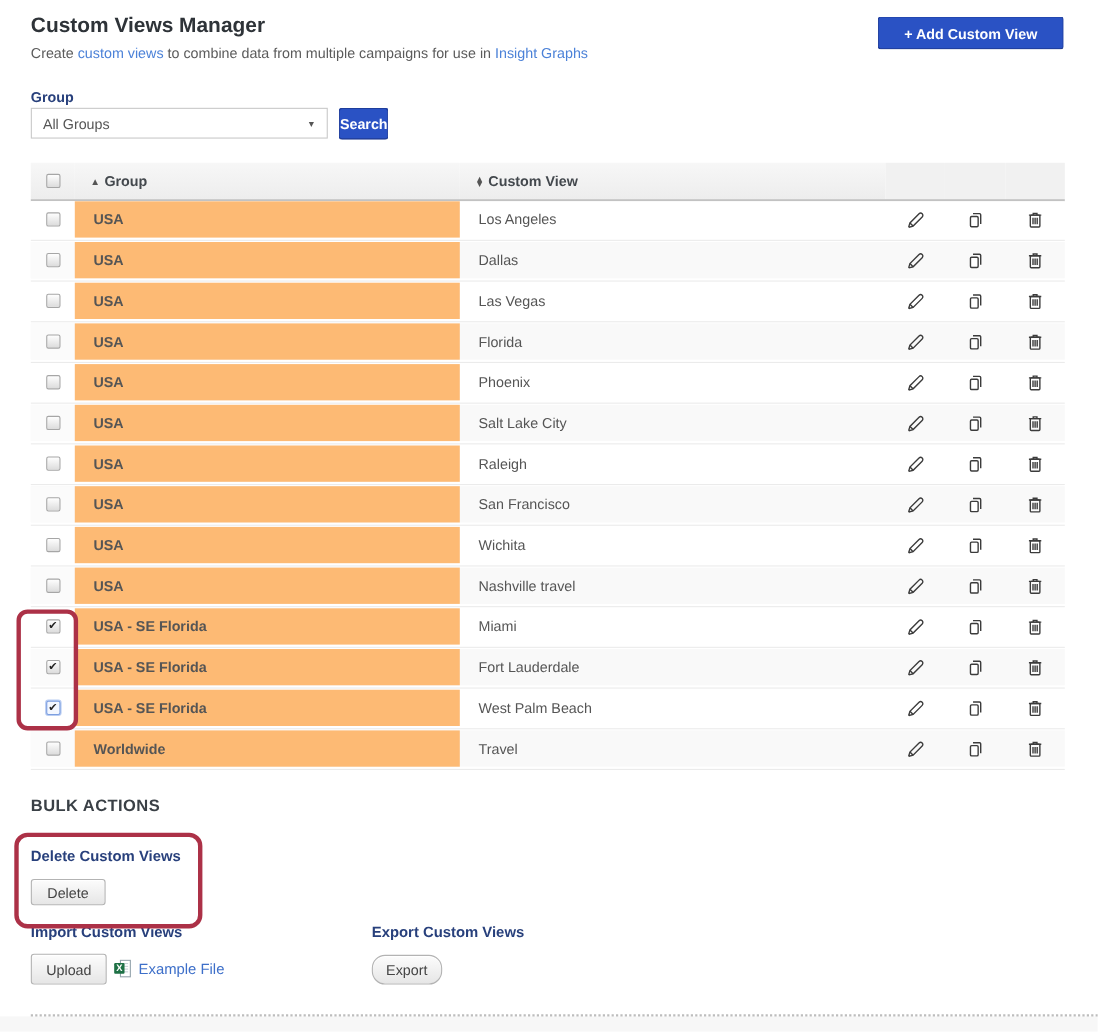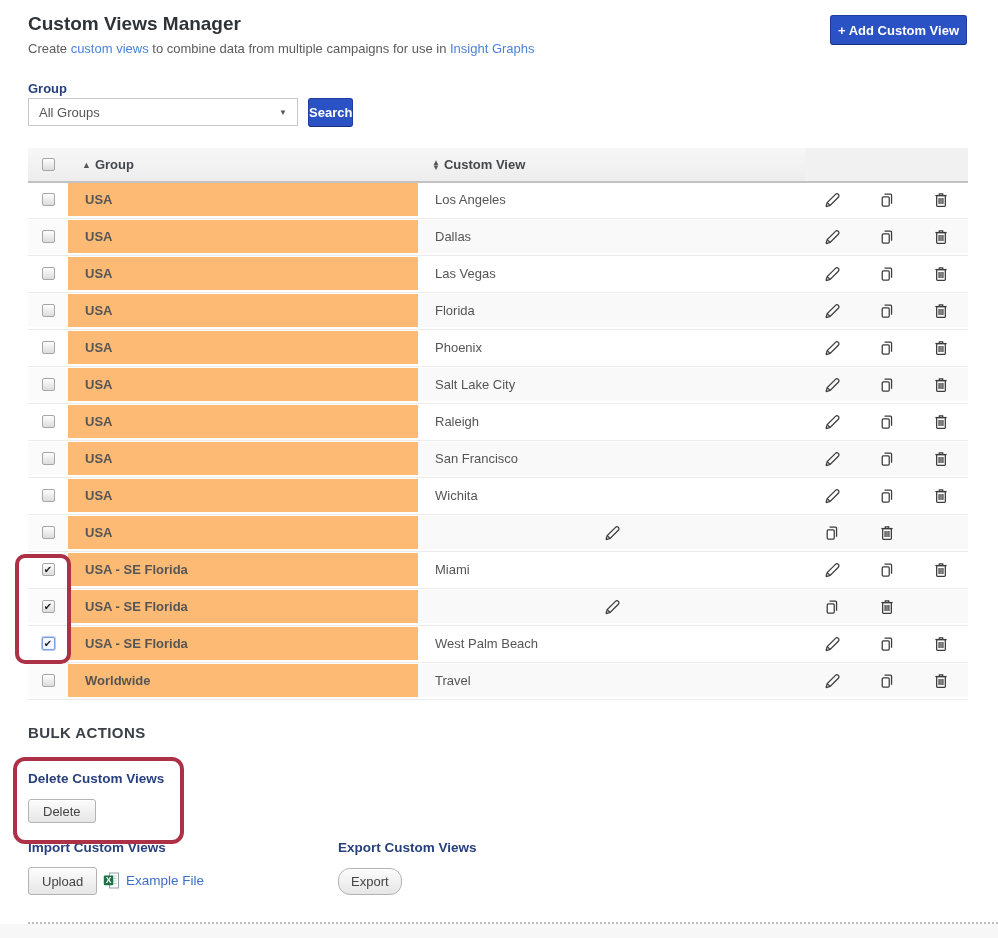--- a/index.html
+++ b/index.html
@@ -6,21 +6,21 @@
   body { font-family:"Liberation Sans", sans-serif; background:#fff; }
   .page { position:relative; width:998px; height:938px; background:#fff; overflow:hidden; }
 
   
   .title { position:absolute; left:28px; top:13px; font-size:19px; font-weight:bold; color:#2e3338; }
   .subtitle { position:absolute; left:28px; top:41px; font-size:13px; color:#5b5b5b; }
   .subtitle a { color:#4c82d8; text-decoration:none; }
   .btn-primary { position:absolute; display:flex; align-items:center; justify-content:center;
     background:#2a52c4; border:1px solid #1e3d9c; border-bottom-color:#182f7c; border-radius:3px;
     color:#fff; font-weight:bold; font-size:13px; cursor:pointer; }
-  .add-btn { right:31px; top:15px; height:30px; padding:0 7px; }
+  .add-btn { right:31px; top:15px; height:30px; padding:0 23px; }
 
   
   .group-label { position:absolute; left:28px; top:81px; font-size:13px; font-weight:bold; color:#28407c; }
   .select { position:absolute; left:28px; top:98px; width:270px; height:28px; background:#fff;
     border:1px solid #c9c9c9; display:flex; align-items:center; padding:0 10px; font-size:13px; color:#555; cursor:pointer; }
   .select .chev { margin-left:auto; font-size:8px; color:#555; }
   .search-btn { left:308px; top:98px; height:29px; padding:0 0; }
 
   
   .table { position:absolute; left:28px; top:148px; width:940px; }
@@ -357,20 +357,21 @@
           <rect x="4.4" y="4.3" width="8.2" height="10.2" rx="0.8"></rect>
           <path d="M6.7 6.6 v5.6 M8.5 6.6 v5.6 M10.3 6.6 v5.6"></path>
         </svg>
       </div>
     </div>
         <div class="trow">
       <div class="cell c-check">
             <span class="cb"></span>
           </div>
       <div class="cell c-group">USA</div>
+      <div class="cell c-view">Nashville travel</div>
       <div class="cell c-act">
         <svg width="18" height="18" viewBox="0 0 17 17">
           <path d="M3 14.2 L4 11 L11.8 3.2 a1.9 1.9 0 0 1 2.7 2.7 L6.7 13.7 L3.4 14.6 Z"></path>
           <path d="M4 11 L6.7 13.7"></path>
         </svg>
       </div>
       <div class="cell c-act">
         <svg width="18" height="18" viewBox="0 0 17 17">
           <path d="M6.2 3 h5.6 a1 1 0 0 1 1 1 v8"></path>
           <rect x="4" y="5.5" width="6.6" height="8.8" rx="1" fill="#fff"></rect>
@@ -410,20 +411,21 @@
           <rect x="4.4" y="4.3" width="8.2" height="10.2" rx="0.8"></rect>
           <path d="M6.7 6.6 v5.6 M8.5 6.6 v5.6 M10.3 6.6 v5.6"></path>
         </svg>
       </div>
     </div>
         <div class="trow">
       <div class="cell c-check">
             <span class="cb checked"></span>
           </div>
       <div class="cell c-group">USA - SE Florida</div>
+      <div class="cell c-view">Fort Lauderdale</div>
       <div class="cell c-act">
         <svg width="18" height="18" viewBox="0 0 17 17">
           <path d="M3 14.2 L4 11 L11.8 3.2 a1.9 1.9 0 0 1 2.7 2.7 L6.7 13.7 L3.4 14.6 Z"></path>
           <path d="M4 11 L6.7 13.7"></path>
         </svg>
       </div>
       <div class="cell c-act">
         <svg width="18" height="18" viewBox="0 0 17 17">
           <path d="M6.2 3 h5.6 a1 1 0 0 1 1 1 v8"></path>
           <rect x="4" y="5.5" width="6.6" height="8.8" rx="1" fill="#fff"></rect>

